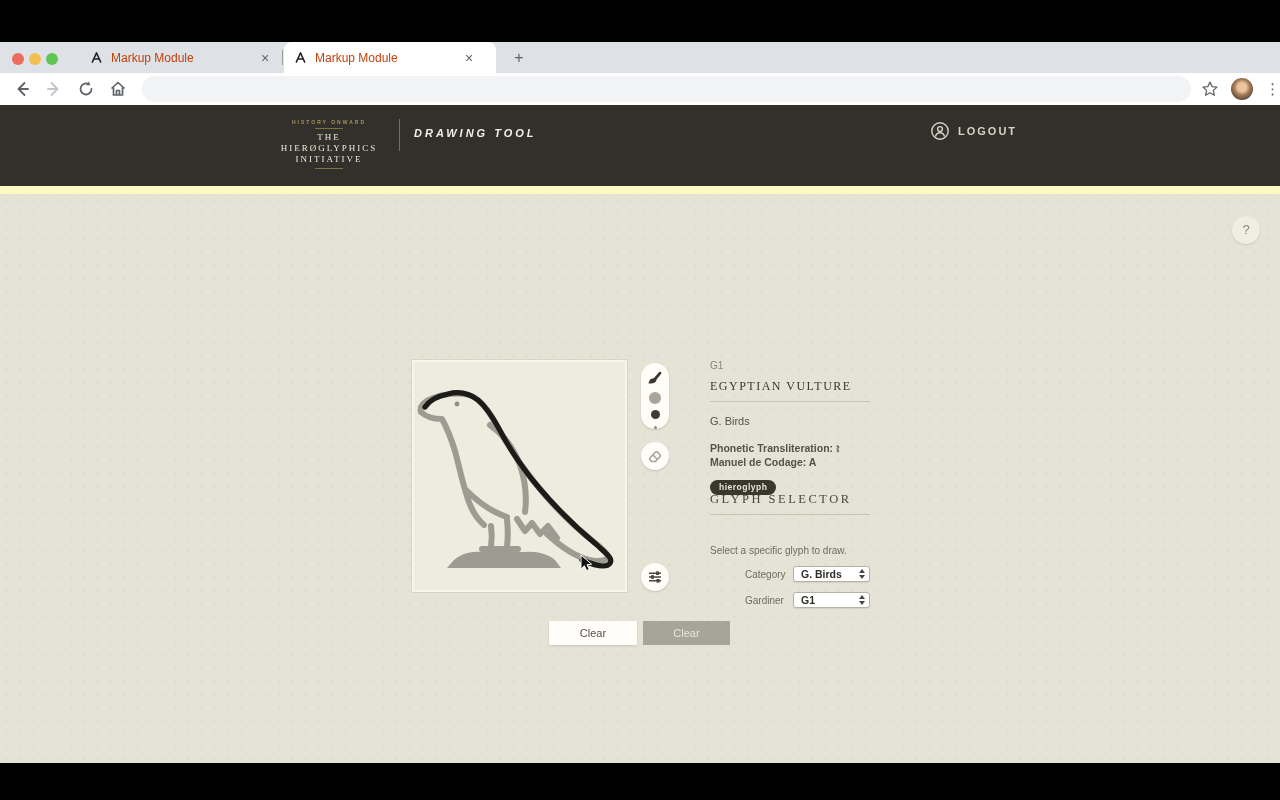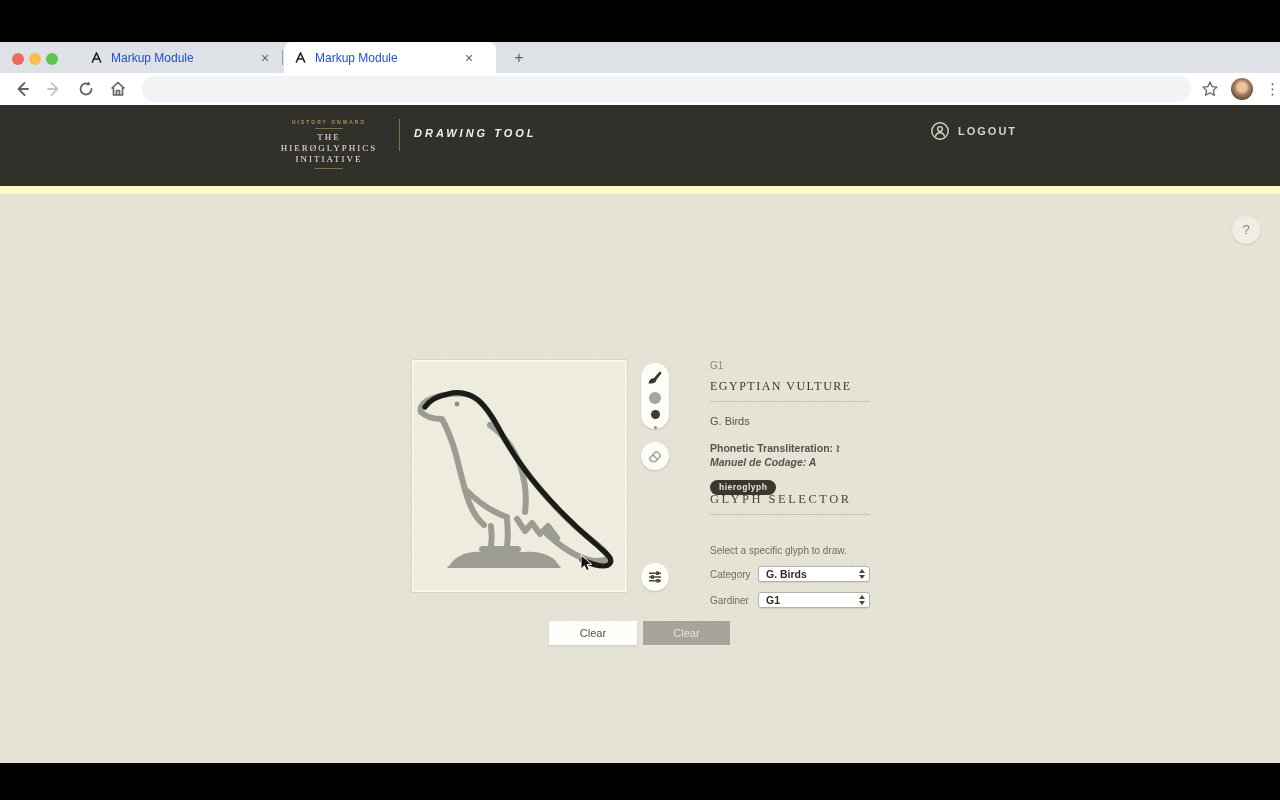--- a/index.html
+++ b/index.html
@@ -6,21 +6,21 @@
   html,body { width:1280px; height:800px; background:#000; overflow:hidden;
               font-family:"Liberation Sans", sans-serif; }
   .stage { position:relative; width:1280px; height:800px; background:#000; }
 
   
   .browser { position:absolute; left:0; top:42px; width:1280px; height:721px; }
   .tabstrip { position:absolute; left:0; top:0; width:1280px; height:31px; background:#dee1e6; }
   .traffic { position:absolute; top:11px; width:12px; height:12px; border-radius:50%; }
   .t-red{ left:12px; background:#ed6a5e; } .t-yellow{ left:29px; background:#f4bf4f; } .t-green{ left:46px; background:#61c554; }
   .tab { position:absolute; top:0; height:31px; display:flex; align-items:center; padding:0 10px; }
-  .tab .title { font-size:12px; color:#1d4ed8; margin-left:8px; width:140px; white-space:nowrap; overflow:hidden; }
+  .tab .title { font-size:12px; color:#c2410c; margin-left:8px; width:140px; white-space:nowrap; overflow:hidden; }
   .tab .close { font-size:14px; color:#5f6368; margin-left:10px; cursor:default; }
   .tab.inactive { left:80px; width:203px; }
   .tab.inactive::after { content:""; position:absolute; right:0; top:8px; width:1px; height:15px; background:#9aa0a6; }
   .tab.active { left:284px; width:212px; background:#fff; border-radius:8px 8px 0 0; }
   .newtab { position:absolute; left:508px; top:5px; width:22px; height:22px; text-align:center;
             line-height:21px; font-size:16px; color:#5f6368; border-radius:50%; }
   .toolbar { position:absolute; left:0; top:31px; width:1280px; height:32px; background:#fff;
              display:flex; align-items:center; }
   .navicon { width:20px; height:20px; margin-left:12px; flex:0 0 auto; }
   .addressbar { height:26px; background:#f1f3f4; border-radius:13px; margin-left:14px; width:1054px; }
@@ -69,28 +69,28 @@
   .eraser-btn { left:641px; top:248px; }
   .settings-btn { left:641px; top:369px; }
 
   .info-panel { position:absolute; left:710px; top:166px; width:160px; }
   .glyph-code { font-size:10px; color:#8a877a; }
   .glyph-name { font-family:"Liberation Serif", serif; font-size:12px; letter-spacing:1.5px;
                 color:#3a372d; margin-top:8px; white-space:nowrap; }
   .hr { border-bottom:1px solid #c6c3b2; margin-top:7px; }
   .glyph-cat { font-size:11px; color:#55524a; margin-top:13px; }
   .meta { font-size:10.5px; color:#55524a; font-weight:bold; margin-top:14px; line-height:14px; }
-  .meta.second { margin-top:0;font-style:italic; }
+  .meta.second { margin-top:0; }
   .tag-pill { display:inline-block; margin-top:11px; background:#3a372d; color:#e8e6da;
               font-size:8.5px; letter-spacing:.5px; padding:2px 9px 3px; border-radius:9px; font-weight:bold; }
 
   .selector-panel { position:absolute; left:710px; top:298px; width:160px; }
   .sel-title { font-family:"Liberation Serif", serif; font-size:12.5px; letter-spacing:2.5px; color:#4a473c; }
   .sel-sub { font-size:10px; color:#6f6c5f; margin-top:30px; }
-  .sel-row { display:flex; align-items:center; margin-top:10px; }
+  .sel-row { display:flex; align-items:center; margin-top:10px;margin-left:35px; }
   .sel-row .lbl { font-size:10px; color:#6f6c5f; width:48px; flex:0 0 auto; }
   .fake-select { width:120px; height:16px; background:#fff; border:1px solid #b5b2a5; border-radius:3px;
                  display:flex; align-items:center; padding:0 4px 0 7px; box-shadow:0 1px 1px rgba(0,0,0,.08); }
   .fake-select .val { flex:1; font-size:10.5px; color:#2f2d26; font-weight:bold; }
   .stepper { display:flex; flex-direction:column; align-items:center; }
   .arr-up { width:0; height:0; border-left:3px solid transparent; border-right:3px solid transparent;
             border-bottom:4px solid #4a473f; }
   .arr-dn { width:0; height:0; border-left:3px solid transparent; border-right:3px solid transparent;
             border-top:4px solid #4a473f; margin-top:2px; }
 

